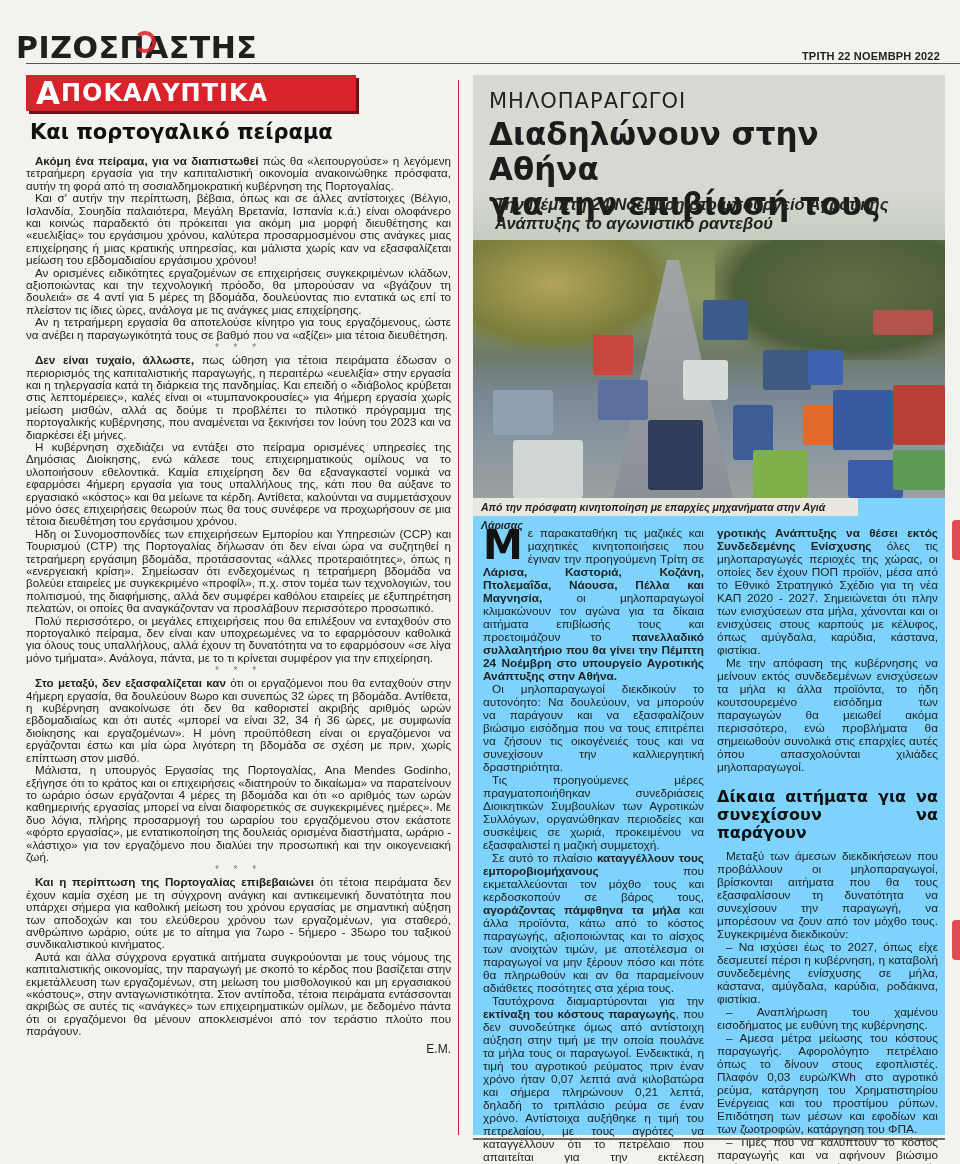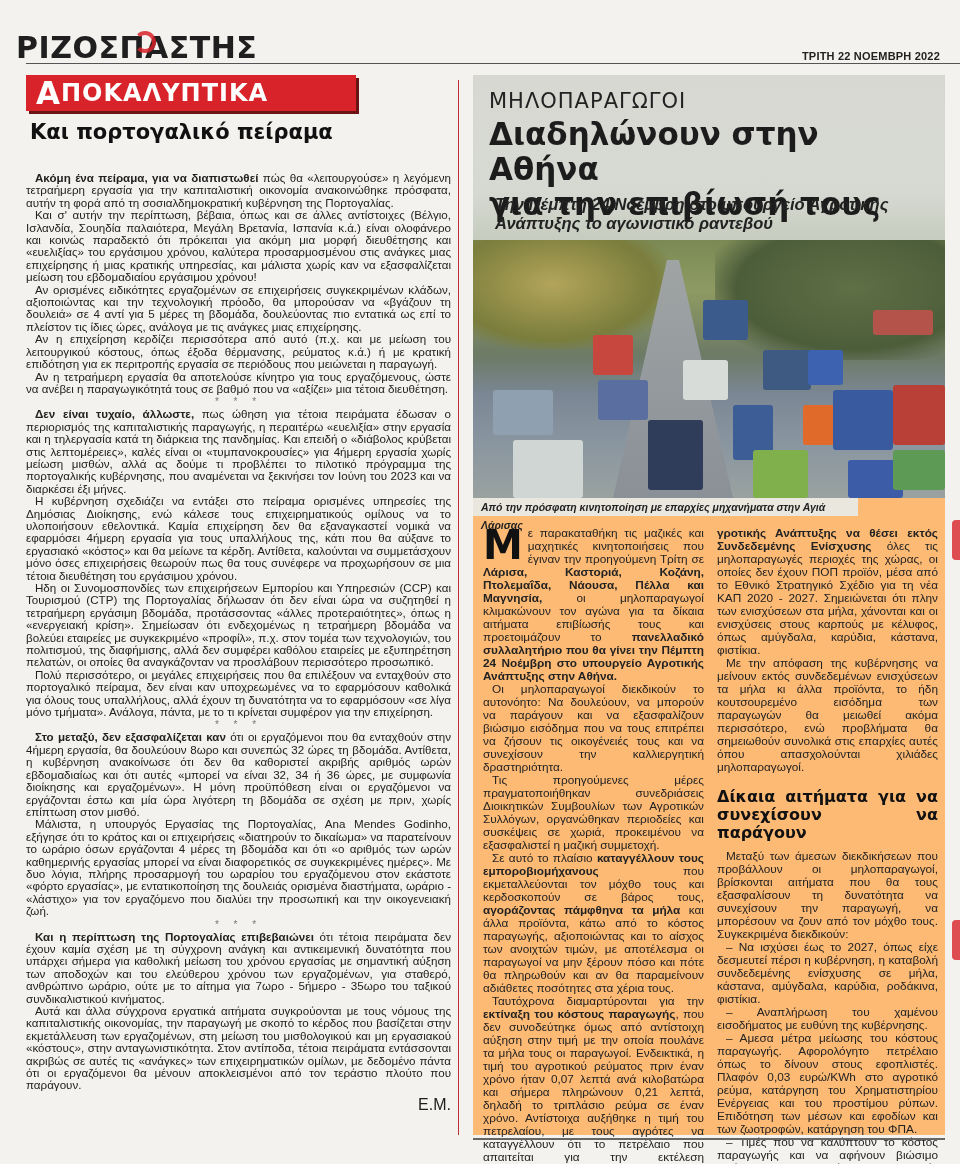--- a/index.html
+++ b/index.html
@@ -40,29 +40,29 @@
   }
   .kicker-bar .first { font-size: 31px; }
   .left-headline {
     margin-top: 10px; margin-left: 4px;
     font-family: "DejaVu Sans", sans-serif; font-weight: bold; font-size: 21px; line-height: 22px; color: #111;
   }
   .col-text {
     font-size: 11.6px; line-height: 12.4px; text-align: justify; color: #222;
   }
   .col-text p { text-indent: 9px; }
-  .left .col-text { margin-top: 29px; }
+  .left .col-text { margin-top: 12px; }
   .stars { text-align: center; color: #777; font-size: 10px; letter-spacing: 6px; height: 13px; line-height: 13px; }
-  .signature { text-align: right; font-size: 16px; margin-top: 4px; }
+  .signature { text-align: right; font-size: 12px; margin-top: 4px; }
   .vsep { position: absolute; left: 458px; top: 80px; width: 1px; height: 1055px; background: #b83033; }
 
   
   .panel {
     position: absolute; left: 473px; top: 75px; width: 472px; height: 1060px;
-    background: #fdba74;
+    background: #7dd3fc;
   }
   .panel-top {
     position: absolute; left: 0; top: 0; width: 472px; height: 165px;
     background: linear-gradient(180deg, #d7d8d2 0%, #d6d9d2 70%, #c6ccbe 100%);
   }
   .overline {
     position: absolute; left: 16px; top: 14px;
     font-family: "DejaVu Sans", sans-serif; font-size: 21px; letter-spacing: 1px; color: #222; font-weight: normal;
   }
   .headline {
@@ -124,21 +124,20 @@
         <span>ΠΟΚΑΛΥΠΤΙΚΑ</span>
     </div>
     <h1 class="left-headline">
       <span>Και πορτογαλικό πείραμα</span><br>
     </h1>
 
     <div class="col-text">
       <p><b>Ακόμη ένα πείραμα, για να διαπιστωθεί</b><span> πώς θα «λειτουργούσε» η λεγόμενη τετραήμερη εργασία για την καπιταλιστική οικονομία ανακοινώθηκε πρόσφατα, αυτήν τη φορά από τη σοσιαλδημοκρατική κυβέρνηση της Πορτογαλίας.</span></p>
       <p><span>Και σ' αυτήν την περίπτωση, βέβαια, όπως και σε άλλες αντίστοιχες (Βέλγιο, Ισλανδία, Σουηδία παλαιότερα, Μεγάλη Βρετανία, Ισπανία κ.ά.) είναι ολοφάνερο και κοινώς παραδεκτό ότι πρόκειται για ακόμη μια μορφή διευθέτησης και «ευελιξίας» του εργάσιμου χρόνου, καλύτερα προσαρμοσμένου στις ανάγκες μιας επιχείρησης ή μιας κρατικής υπηρεσίας, και μάλιστα χωρίς καν να εξασφαλίζεται μείωση του εβδομαδιαίου εργάσιμου χρόνου!</span></p>
       <p><span>Αν ορισμένες ειδικότητες εργαζομένων σε επιχειρήσεις συγκεκριμένων κλάδων, αξιοποιώντας και την τεχνολογική πρόοδο, θα μπορούσαν να «βγάζουν τη δουλειά» σε 4 αντί για 5 μέρες τη βδομάδα, δουλεύοντας πιο εντατικά ως επί το πλείστον τις ίδιες ώρες, ανάλογα με τις ανάγκες μιας επιχείρησης.</span></p>
-      <p><span>Αν η επιχείρηση κερδίζει περισσότερα από αυτό (π.χ. και με μείωση του λειτουργικού κόστους, όπως έξοδα θέρμανσης, ρεύματος κ.ά.) ή με κρατική επιδότηση για εκ περιτροπής εργασία σε περιόδους που μειώνεται η παραγωγή.</span></p>
       <p><span>Αν η τετραήμερη εργασία θα αποτελούσε κίνητρο για τους εργαζόμενους, ώστε να ανέβει η παραγωγικότητά τους σε βαθμό που να «αξίζει» μια τέτοια διευθέτηση.</span></p>
 
       <div class="stars">* * *</div>
       <p><b>Δεν είναι τυχαίο, άλλωστε,</b><span> πως ώθηση για τέτοια πειράματα έδωσαν ο περιορισμός της καπιταλιστικής παραγωγής, η περαιτέρω «ευελιξία» στην εργασία και η τηλεργασία κατά τη διάρκεια της πανδημίας. Και επειδή ο «διάβολος κρύβεται στις λεπτομέρειες», καλές είναι οι «τυμπανοκρουσίες» για 4ήμερη εργασία χωρίς μείωση μισθών, αλλά ας δούμε τι προβλέπει το πιλοτικό πρόγραμμα της πορτογαλικής κυβέρνησης, που αναμένεται να ξεκινήσει τον Ιούνη του 2023 και να διαρκέσει έξι μήνες.</span></p>
       <p><span>Η κυβέρνηση σχεδιάζει να εντάξει στο πείραμα ορισμένες υπηρεσίες της Δημόσιας Διοίκησης, ενώ κάλεσε τους επιχειρηματικούς ομίλους να το υλοποιήσουν εθελοντικά. Καμία επιχείρηση δεν θα εξαναγκαστεί νομικά να εφαρμόσει 4ήμερη εργασία για τους υπαλλήλους της, κάτι που θα αύξανε το εργασιακό «κόστος» και θα μείωνε τα κέρδη. Αντίθετα, καλούνται να συμμετάσχουν μόνο όσες επιχειρήσεις θεωρούν πως θα τους συνέφερε να προχωρήσουν σε μια τέτοια διευθέτηση του εργάσιμου χρόνου.</span></p>
       <p><span>Ηδη οι Συνομοσπονδίες των επιχειρήσεων Εμπορίου και Υπηρεσιών (CCP) και Τουρισμού (CTP) της Πορτογαλίας δήλωσαν ότι δεν είναι ώρα να συζητηθεί η τετραήμερη εργάσιμη βδομάδα, προτάσσοντας «άλλες προτεραιότητες», όπως η «ενεργειακή κρίση». Σημείωσαν ότι ενδεχομένως η τετραήμερη βδομάδα να βολεύει εταιρείες με συγκεκριμένο «προφίλ», π.χ. στον τομέα των τεχνολογιών, του πολιτισμού, της διαφήμισης, αλλά δεν συμφέρει καθόλου εταιρείες με εξυπηρέτηση πελατών, οι οποίες θα αναγκάζονταν να προσλάβουν περισσότερο προσωπικό.</span></p>
       <p><span>Πολύ περισσότερο, οι μεγάλες επιχειρήσεις που θα επιλέξουν να ενταχθούν στο πορτογαλικό πείραμα, δεν είναι καν υποχρεωμένες να το εφαρμόσουν καθολικά για όλους τους υπαλλήλους, αλλά έχουν τη δυνατότητα να το εφαρμόσουν «σε λίγα μόνο τμήματα». Ανάλογα, πάντα, με το τι κρίνεται συμφέρον για την επιχείρηση.</span></p>
 
       <div class="stars">* * *</div>
       <p><b>Στο μεταξύ, δεν εξασφαλίζεται καν</b><span> ότι οι εργαζόμενοι που θα ενταχθούν στην 4ήμερη εργασία, θα δουλεύουν 8ωρο και συνεπώς 32 ώρες τη βδομάδα. Αντίθετα, η κυβέρνηση ανακοίνωσε ότι δεν θα καθοριστεί ακριβής αριθμός ωρών εβδομαδιαίως και ότι αυτές «μπορεί να είναι 32, 34 ή 36 ώρες, με συμφωνία διοίκησης και εργαζομένων». Η μόνη προϋπόθεση είναι οι εργαζόμενοι να εργάζονται έστω και μία ώρα λιγότερη τη βδομάδα σε σχέση με πριν, χωρίς επίπτωση στον μισθό.</span></p>

